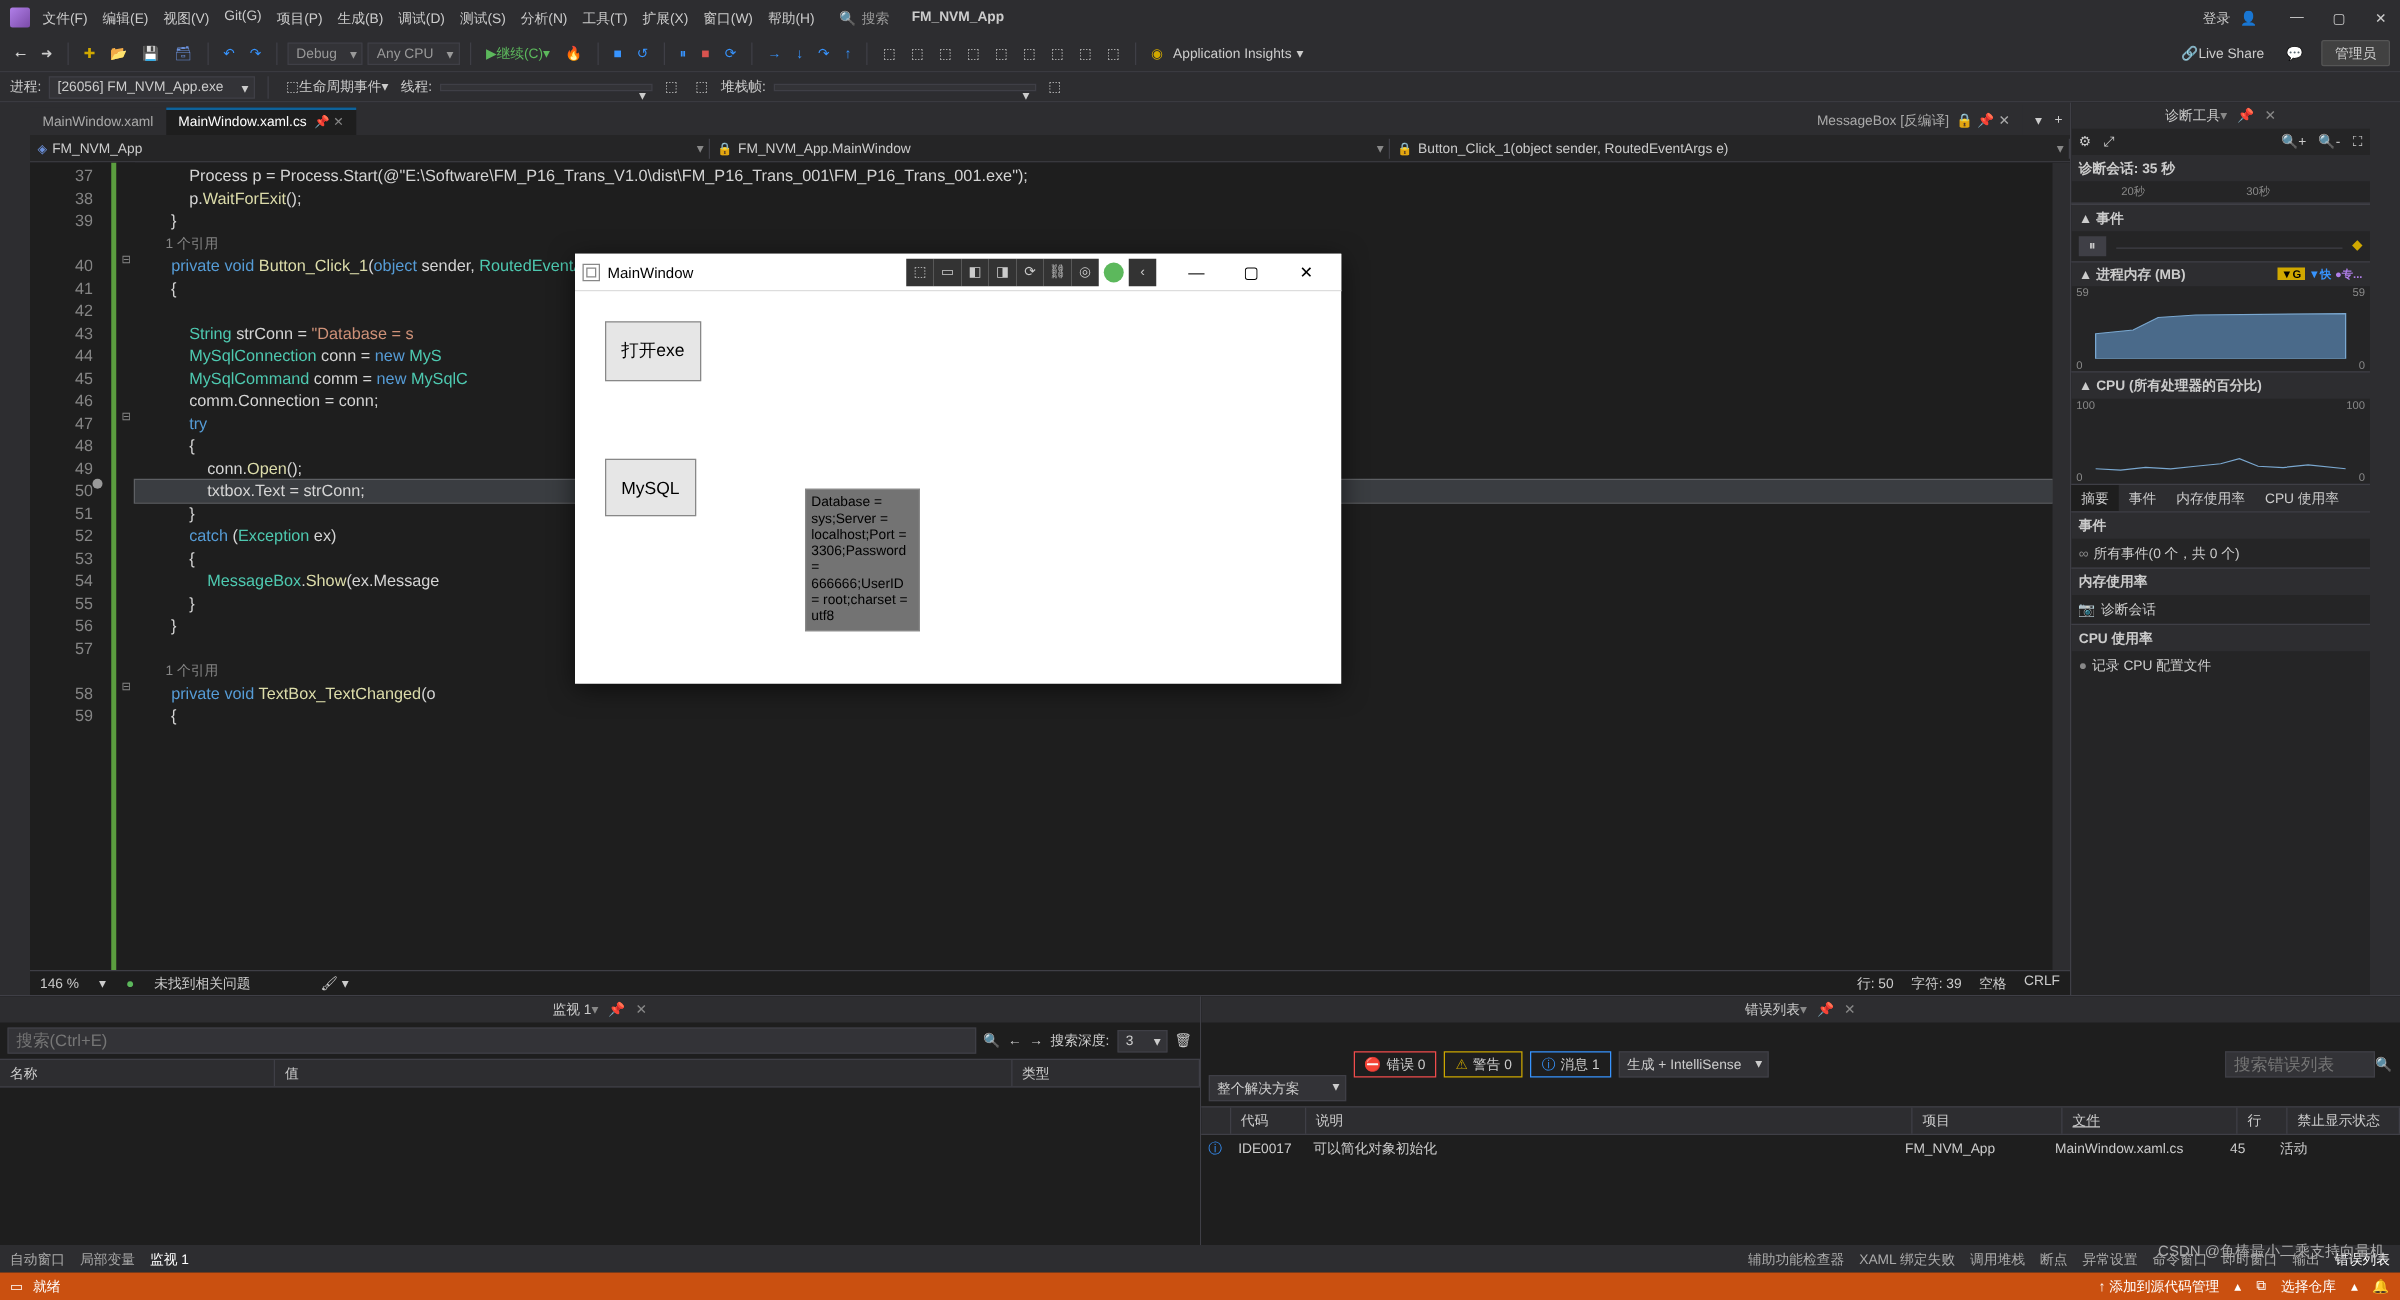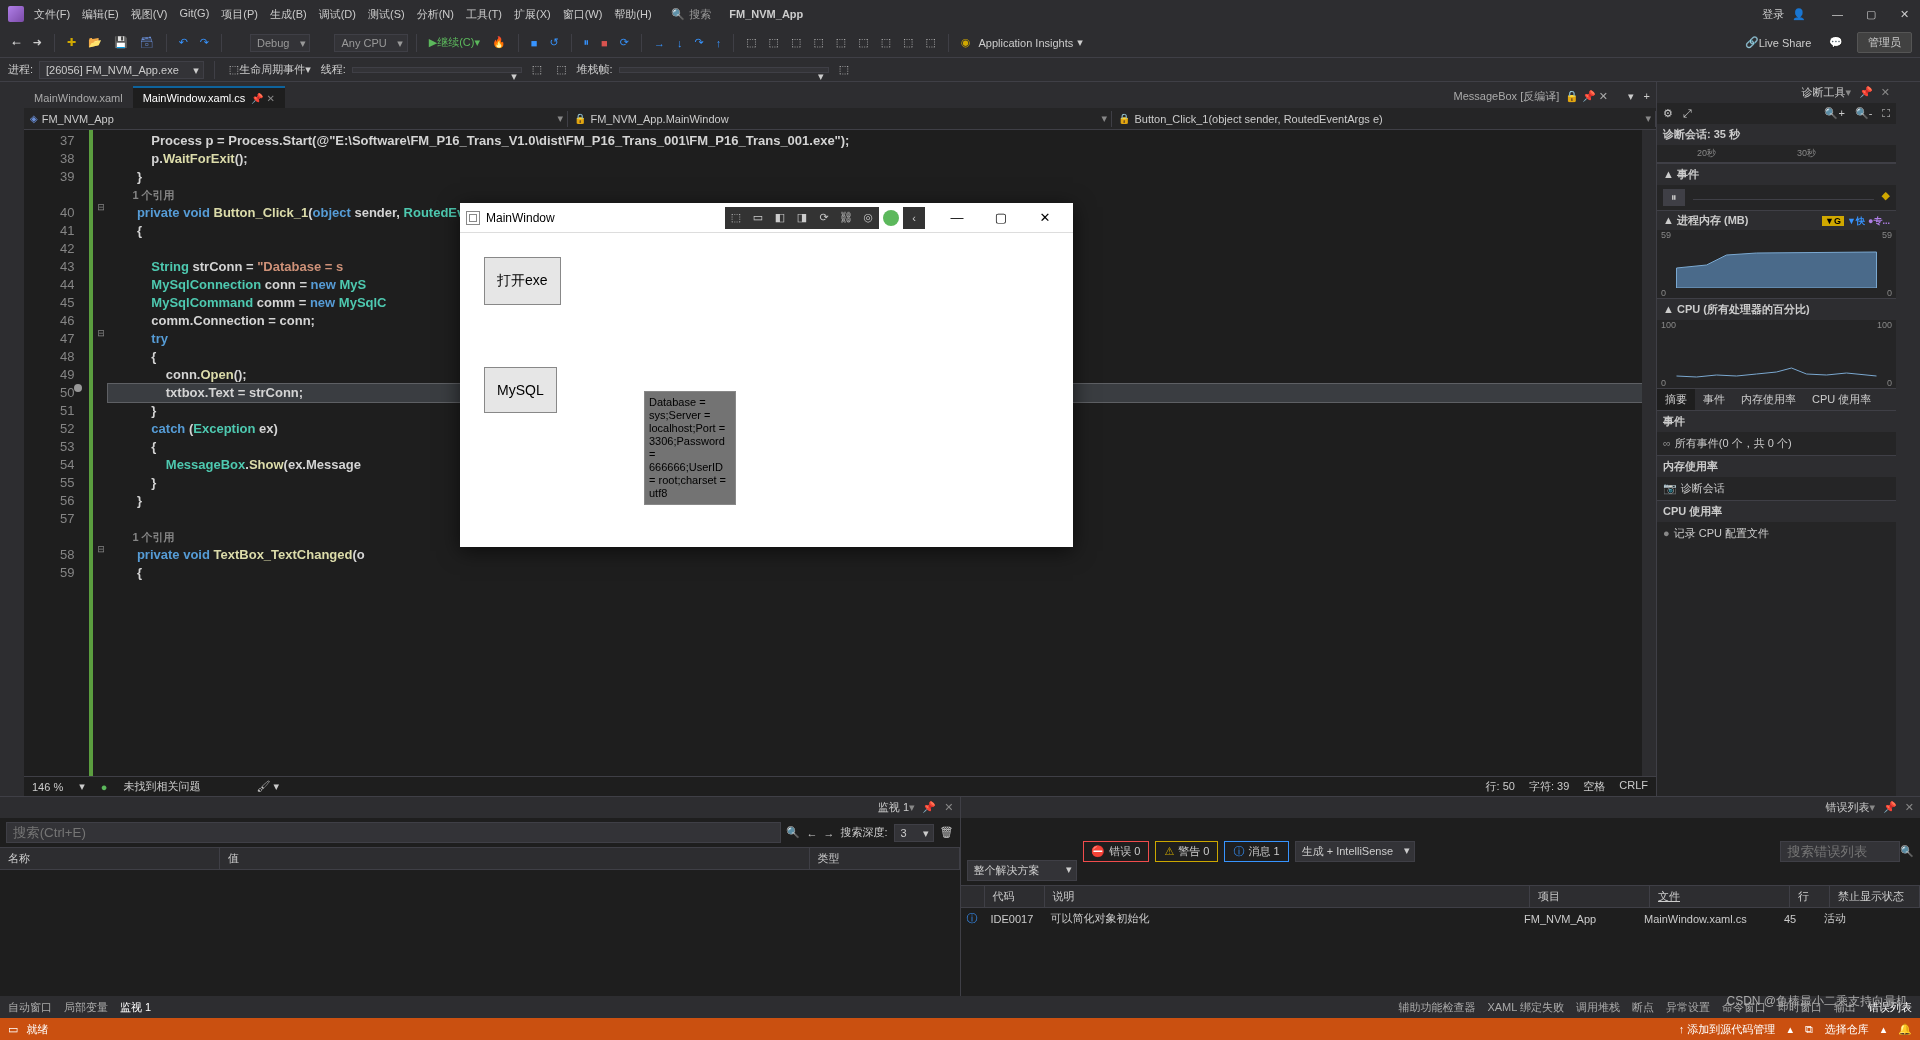--- a/index.html
+++ b/index.html
@@ -8,21 +8,21 @@
 .titlebar .vs-icon{width:16px;height:16px;background:linear-gradient(135deg,#b07fe8 0%,#7b4ba8 100%);border-radius:2px;}
 .menu-item{color:#ccc;cursor:pointer;}
 .titlebar .search-box{display:flex;align-items:center;gap:4px;color:#999;margin-left:10px;}
 .titlebar .app-name{color:#ccc;margin-left:8px;font-weight:bold;}
 .titlebar .right{margin-left:auto;display:flex;align-items:center;gap:8px;}
 .win-ctrl{display:flex;gap:22px;margin-left:18px;}
 .win-btn{width:12px;height:12px;cursor:pointer;color:#ccc;}
 .toolbar{background:#2d2d30;height:30px;display:flex;align-items:center;padding:0 8px;gap:4px;border-bottom:1px solid #3f3f46;}
 .tb-btn{padding:2px 4px;color:#ccc;cursor:pointer;display:flex;align-items:center;}
 .tb-sep{width:1px;height:18px;background:#3f3f46;margin:0 4px;}
-.tb-drop{background:#333337;border:1px solid #3f3f46;padding:2px 20px 2px 6px;color:#999;min-width:60px;position:relative;margin-left:20px;}
+.tb-drop{background:#333337;border:1px solid #3f3f46;padding:2px 20px 2px 6px;color:#999;min-width:60px;position:relative;}
 .tb-drop:after{content:"▾";position:absolute;right:4px;color:#999;}
 .tb-play{color:#5cb85c;}
 .tb-rec{color:#d9534f;}
 .tb-blue{color:#3794ff;}
 .pill{background:#414141;border:1px solid #555;padding:2px 10px;border-radius:2px;}
 .processbar{background:#2d2d30;height:24px;display:flex;align-items:center;padding:0 8px;gap:6px;border-bottom:1px solid #3f3f46;}
 .proc-drop{background:#333337;border:1px solid #3f3f46;padding:2px 24px 2px 6px;color:#ccc;position:relative;min-width:160px;}
 .proc-drop:after{content:"▾";position:absolute;right:4px;}
 .main{display:flex;height:calc(100% - 28px - 30px - 24px - 200px - 22px - 22px);}
 .leftgutter,.rightgutter{width:24px;background:#2d2d30;}
@@ -36,27 +36,27 @@
 .nav-seg:after{content:"▾";position:absolute;right:4px;color:#888;}
 .nav-icon{font-size:10px;}
 .code-area{flex:1;display:flex;background:#1e1e1e;position:relative;overflow:hidden;}
 .lineno-col{width:50px;text-align:right;color:#858585;padding-right:10px;font-family:Consolas,monospace;font-size:13px;line-height:18px;padding-top:2px;}
 .lineno-col .ln{height:18px;margin-left:36px;}
 .bp{display:inline-block;width:8px;height:8px;background:#999;border-radius:50%;margin-right:2px;}
 .marker-col,.fold-col{width:14px;background:#1e1e1e;}
 .change-col{width:6px;}
 .change-bar{background:#5b9e3f;width:4px;height:100%;margin-left:1px;}
 .code-col{flex:1;font-family:Consolas,monospace;font-size:13px;line-height:18px;padding-top:2px;white-space:pre;}
-.code-col .line{height:18px;font-weight:bold;}
+.code-col .line{height:18px;}
 .cl{color:#4ec9b0;}.kw{color:#569cd6;}.mtd{color:#dcdcaa;}.str{color:#ce9178;}.pn{color:#d4d4d4;}
 .line.current{background:#3a3d41;outline:1px solid #5e6064;}
 .ref{color:#858585;font-size:11px;}
 .fold-icon{color:#858585;font-size:9px;display:block;height:18px;text-align:center;}
 .right-panel{width:240px;background:#252526;display:flex;flex-direction:column;border-left:1px solid #3f3f46;}
-.panel-hdr{background:#2d2d30;padding:3px 6px;display:flex;align-items:center;justify-content:flex-end;}
+.panel-hdr{background:#2d2d30;padding:3px 6px;display:flex;align-items:center;justify-content:center;}
 .panel-hdr .hdr-btns{display:flex;gap:8px;color:#888;}
 .diag-tools{display:flex;gap:10px;padding:4px 6px;align-items:center;color:#ccc;}
 .diag-session{background:#2d2d30;padding:3px 6px;font-weight:bold;}
 .timeline{height:18px;position:relative;border-bottom:1px solid #3f3f46;color:#888;font-size:9px;}
 .timeline .tick{position:absolute;top:2px;}
 .section-hdr{background:#2d2d30;padding:3px 6px;font-weight:bold;border-top:1px solid #3f3f46;}
 .events-ctrl{padding:4px 6px;display:flex;gap:4px;}
 .ev-btn{background:#3f3f46;padding:2px 8px;cursor:pointer;}
 .mem-hdr{display:flex;justify-content:space-between;padding:2px 6px;align-items:center;}
 .badge-y{background:#d0a800;color:#000;padding:0 3px;font-size:9px;}

